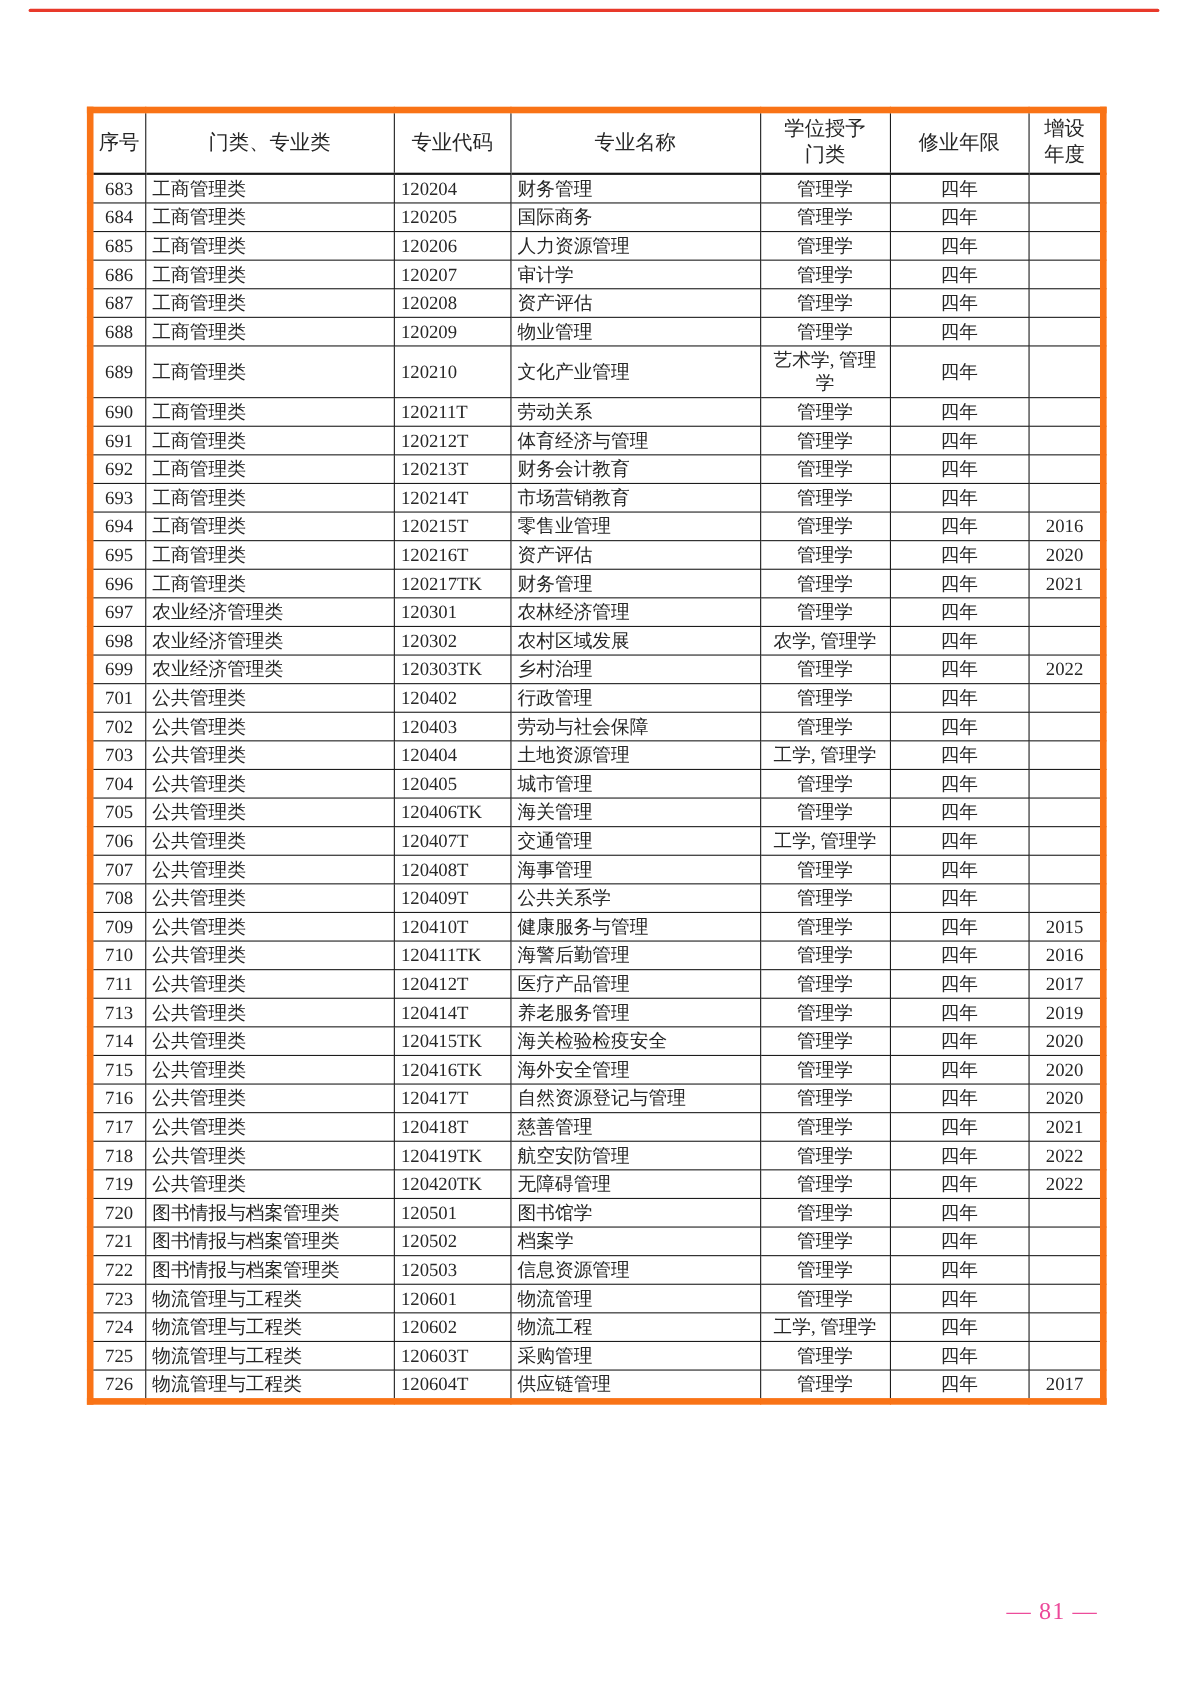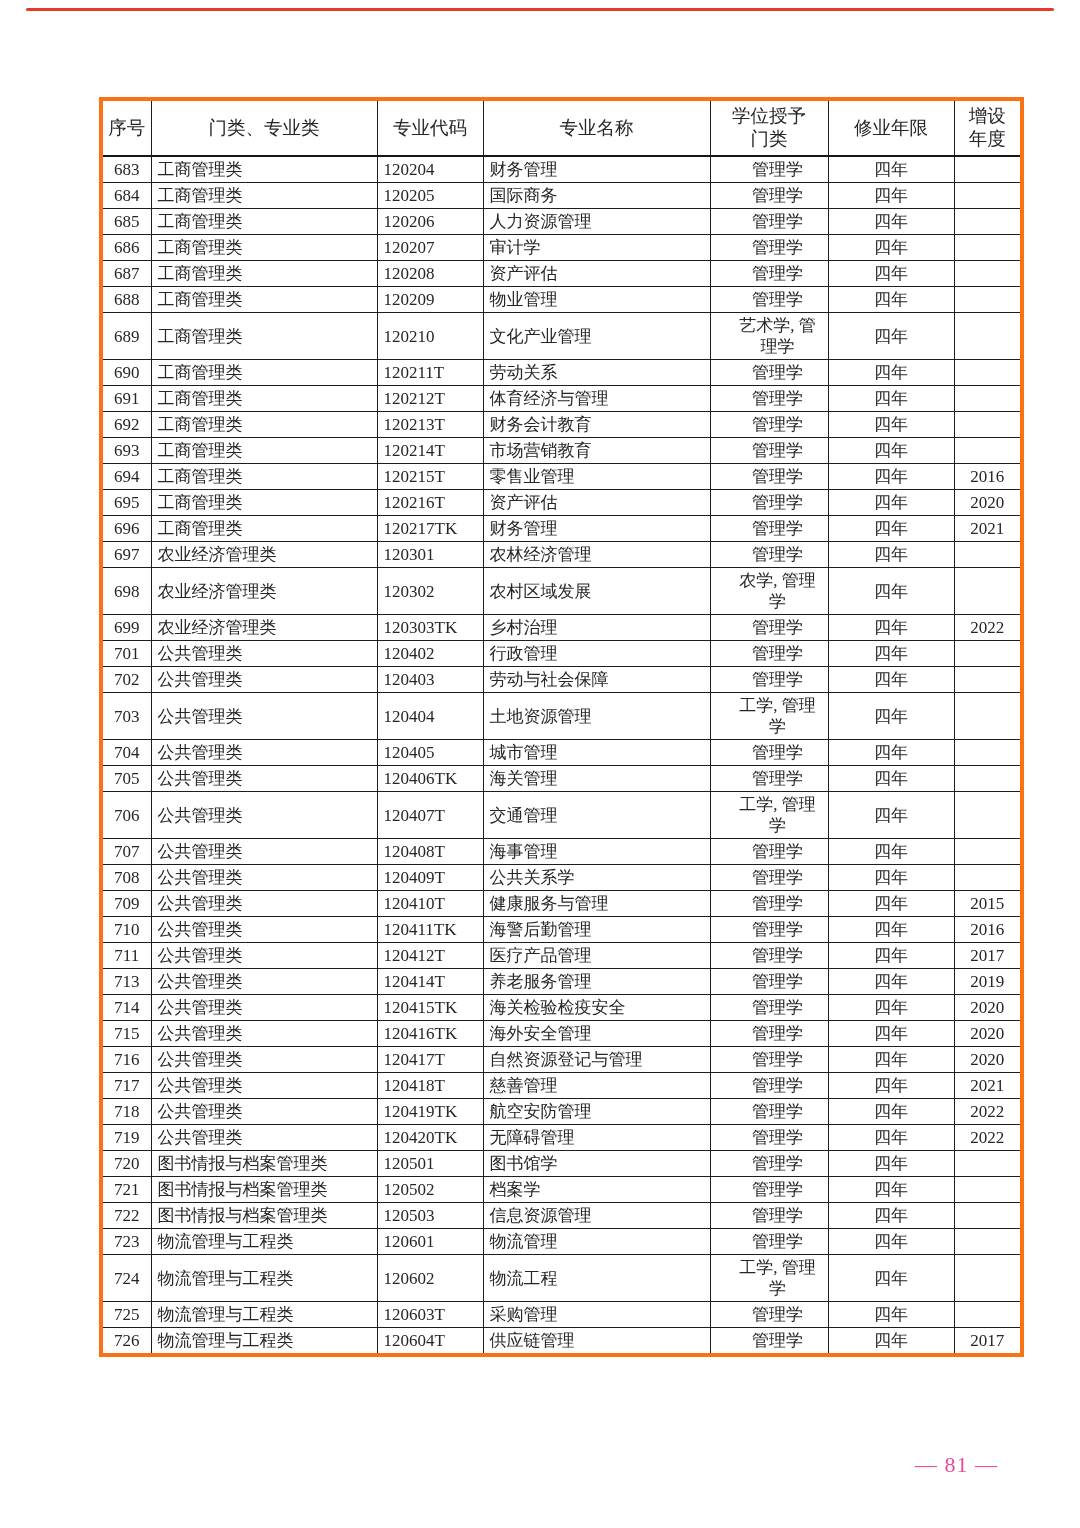--- a/index.html
+++ b/index.html
@@ -26,22 +26,21 @@
   }
   .table-wrap {
     position: absolute;
     left: 79px;
     top: 97px;
   }
   table.majors {
     border-collapse: collapse;
     table-layout: fixed;
     width: 921px;
-    border: 4px solid #f97316;
-    margin-left: 20px;
+    border: 6px solid #f97316;
   }
   table.majors th,
   table.majors td {
     border: 1px solid #1d1d1d;
     font-size: 17px;
     line-height: 21px;
     padding: 2px 4px;
     overflow: hidden;
     font-weight: normal;
     color: #262626;
@@ -63,21 +62,21 @@
   
   table.majors td:nth-child(1),
   table.majors td:nth-child(5),
   table.majors td:nth-child(6),
   table.majors td:nth-child(7) {
     text-align: center;
     padding-left: 2px;
     padding-right: 2px;
   }
   table.majors td:nth-child(5) {
-    padding-left: 23px;
+    padding-left: 6px;
     padding-right: 6px;
   }
   .page-number {
     position: absolute;
     top: 1452px;
     right: 82px;
     font-size: 22px;
     color: #ec4899;
     letter-spacing: 1px;
   }

